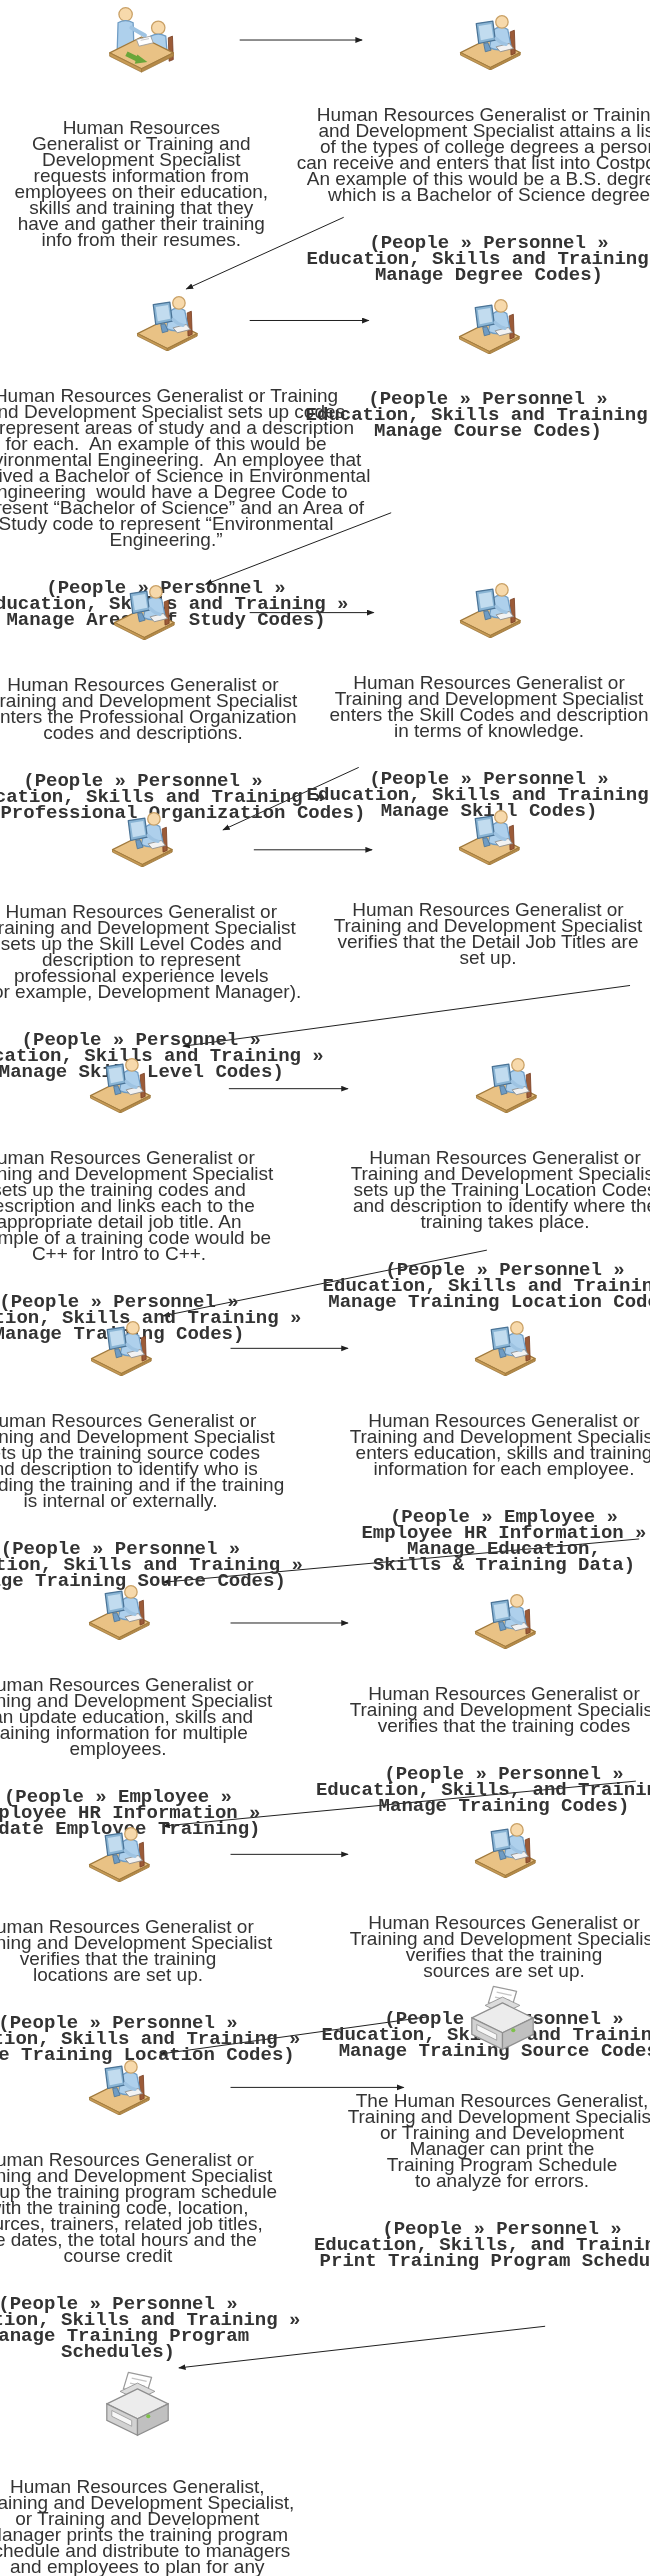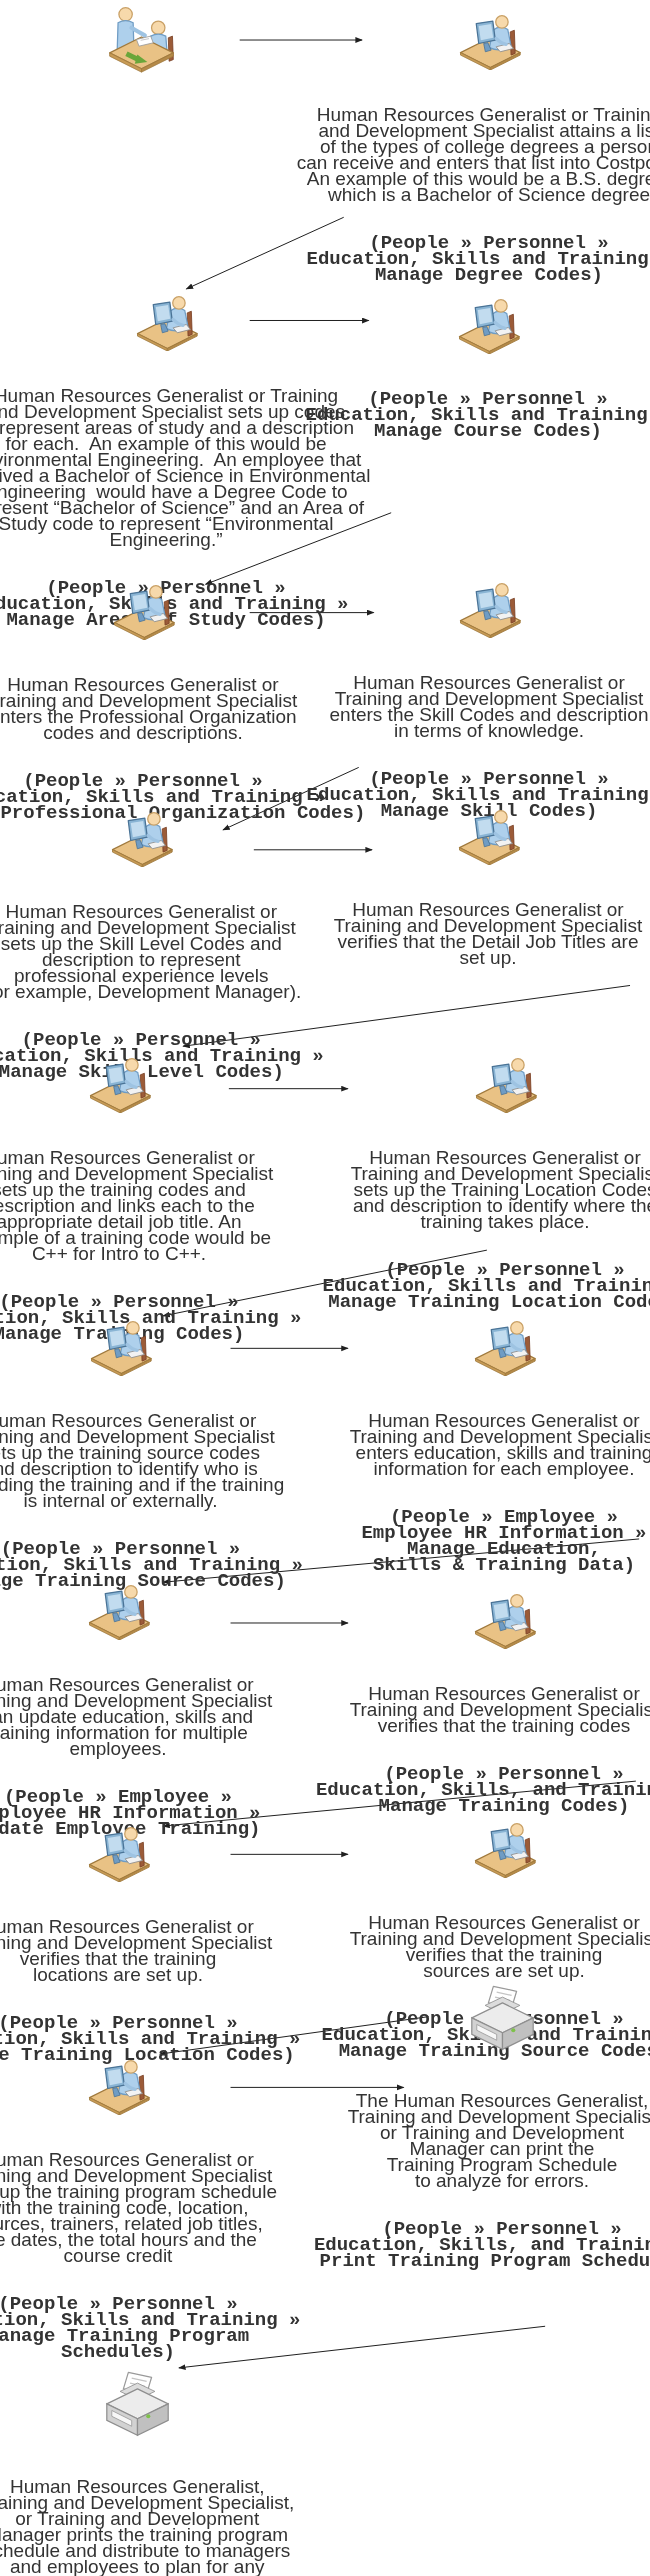--- a/index.html
+++ b/index.html
@@ -102,20 +102,31 @@
     <line x1="277" y1="2508" x2="485" y2="2508" stroke="#1f1f1f" stroke-width="1.2" marker-end="url(#ah)"></line>
     <line x1="655" y1="2795" x2="215" y2="2845" stroke="#1f1f1f" stroke-width="1.2" marker-end="url(#ah)"></line>
   </svg>
 
   <div class="node" style="left:8.3px;top:5.8px;width:266px">
     <span class="icon">
         <svg width="77" height="77" viewBox="0 0 92 92">
           <use href="#icon-meeting"></use>
         </svg>
       </span>
+    <div class="txt">
+      <div class="body">Human Resources
+Generalist or Training and
+Development Specialist
+requests information from
+employees on their education,
+skills and training that they
+have and gather their training
+info from their resumes.</div>
+      <div class="nav"></div>
+    </div>
   </div>
 
   <div class="node" style="left:356px;top:11.7px;width:266px">
     <span class="icon">
         <svg width="63" height="58" viewBox="0 0 76 70">
           <use href="#icon-computer"></use>
         </svg>
       </span>
     <div class="txt">
       <div class="body">Human Resources Generalist or Training

